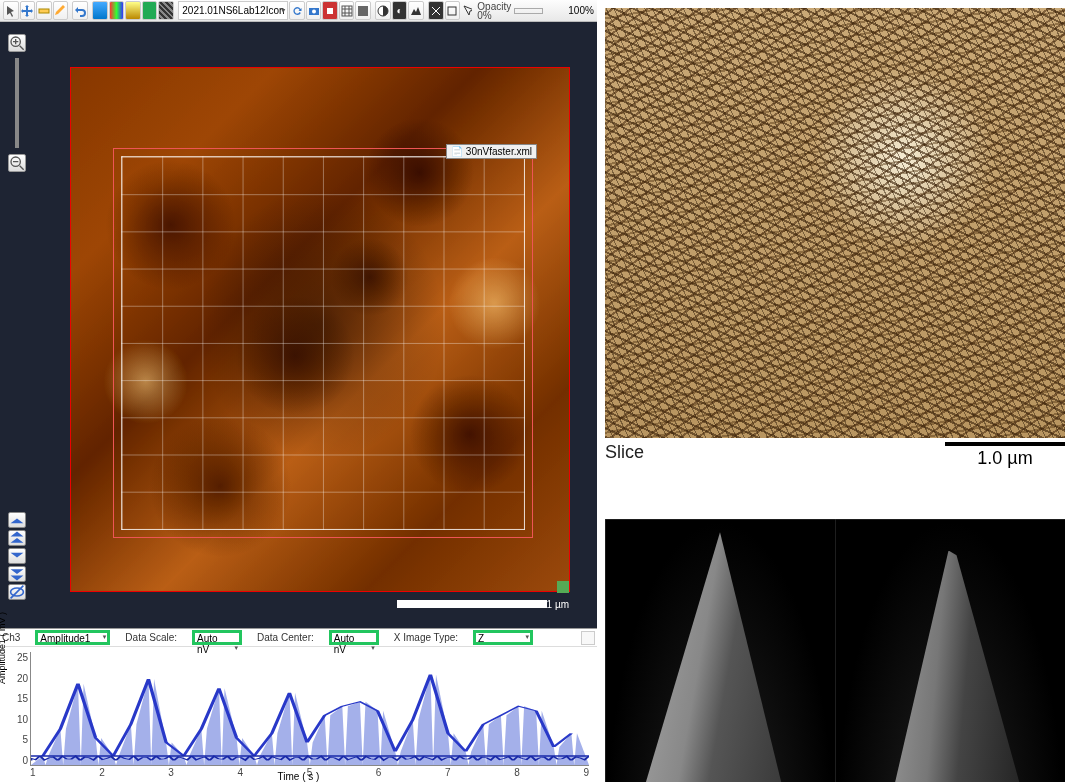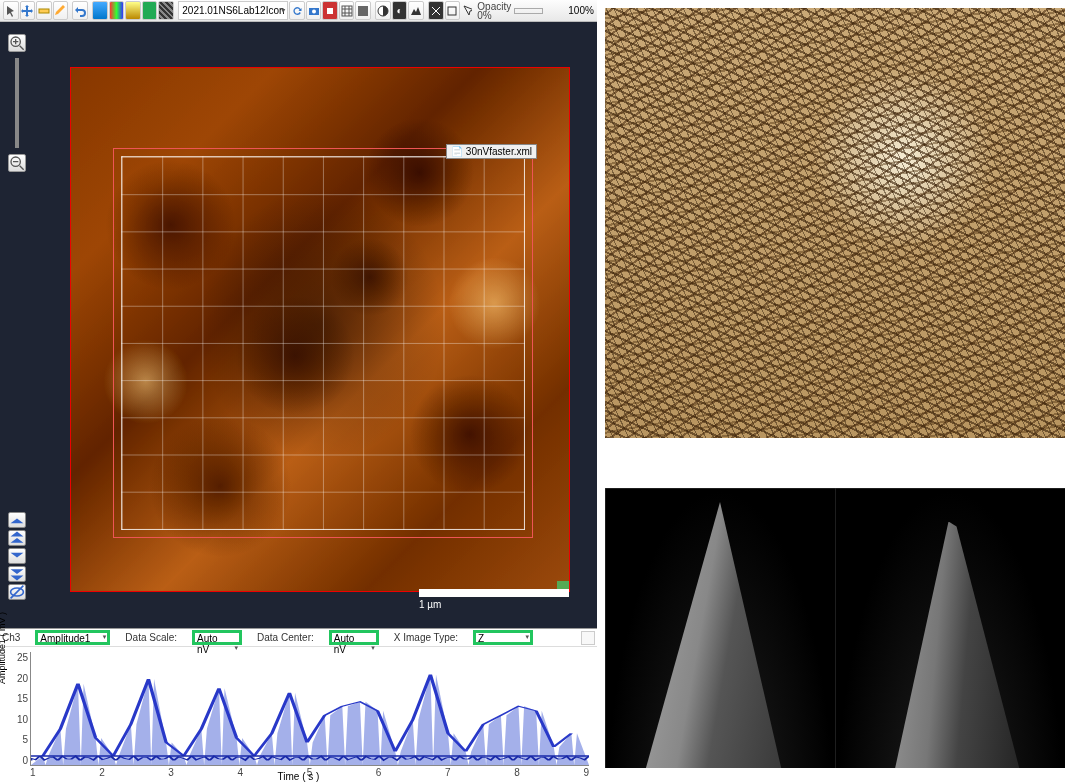--- a/index.html
+++ b/index.html
@@ -47,21 +47,21 @@
 background:radial-gradient(ellipse,rgba(40,15,3,.6)0%,transparent 70%);
 border-radius:20%}
 .grid-overlay{position:absolute;left:42px;top:80px;width:420px;height:390px;border:1px solid #e55}
 .grid-inner{position:absolute;left:7px;top:7px;right:7px;bottom:7px;border:1px solid rgba(255,255,255,.7);
 background-image:linear-gradient(rgba(255,255,255,.35)1px,transparent 1px),linear-gradient(90deg,rgba(255,255,255,.35)1px,transparent 1px);
 background-size:10% 10%}
 .file-tag{position:absolute;right:-5px;top:-5px;background:#f0f0f0;border:1px solid #888;font-size:8px;padding:1px 4px;display:flex;align-items:center;gap:2px}
 .corner-icon{position:absolute;right:0;bottom:-2px;width:12px;height:12px;background:#5a5}
 
 
-.scalebar{position:absolute;right:28px;bottom:18px;display:flex;flex-direction:column;align-items:flex-start;color:#fff;font-size:11px}
+.scalebar{position:absolute;right:28px;bottom:18px;display:flex;flex-direction:row;align-items:center;color:#fff;font-size:11px}
 .scalebar-line{width:150px;height:1px;background:#fff;border-left:1px solid #fff;border-right:1px solid #fff;height:8px;border-top:none;border-bottom:none;position:relative}
 .scalebar-line::before{content:"";position:absolute;top:4px;left:0;right:0;height:1px;background:#fff}
 
 
 .side-nav{position:absolute;left:8px;bottom:28px;display:flex;flex-direction:column;gap:2px}
 .nav-btn{width:18px;height:16px;background:linear-gradient(#fff,#ddd);border:1px solid #888;border-radius:2px;display:flex;align-items:center;justify-content:center;cursor:pointer}
 
 
 .rt-panel{height:154px;border-top:1px solid #999;background:#fff;display:flex;flex-direction:column}
 .rt-tab{display:flex;height:14px;border-bottom:1px solid #bbb}
@@ -315,20 +315,27 @@
     </div>
     <div class="rt-xlabel">Time ( s )</div>
   </div>
 </div>
 
 </div>
 
 <div class="right-panel">
   <div class="img-box" style="margin-top:8px">
     <div class="micro-img"></div>
+    <div style="display:flex;justify-content:space-between;align-items:flex-start;width:460px">
+      <span class="slice-label">Slice</span>
+      <div class="micro-scalebar" style="position:static;margin-top:4px">
+        <div class="micro-scalebar-line"></div>
+        <span class="micro-scalebar-text">1.0 µm</span>
+      </div>
+    </div>
   </div>
   <div class="sem-row">
     <div class="sem-img">
       <div class="sem-tip1"></div>
           <div class="sem-cross"></div>
     </div>
     <div class="sem-img">
       <div class="sem-tip2"></div>
           <div class="sem-cross"></div>
     </div>

